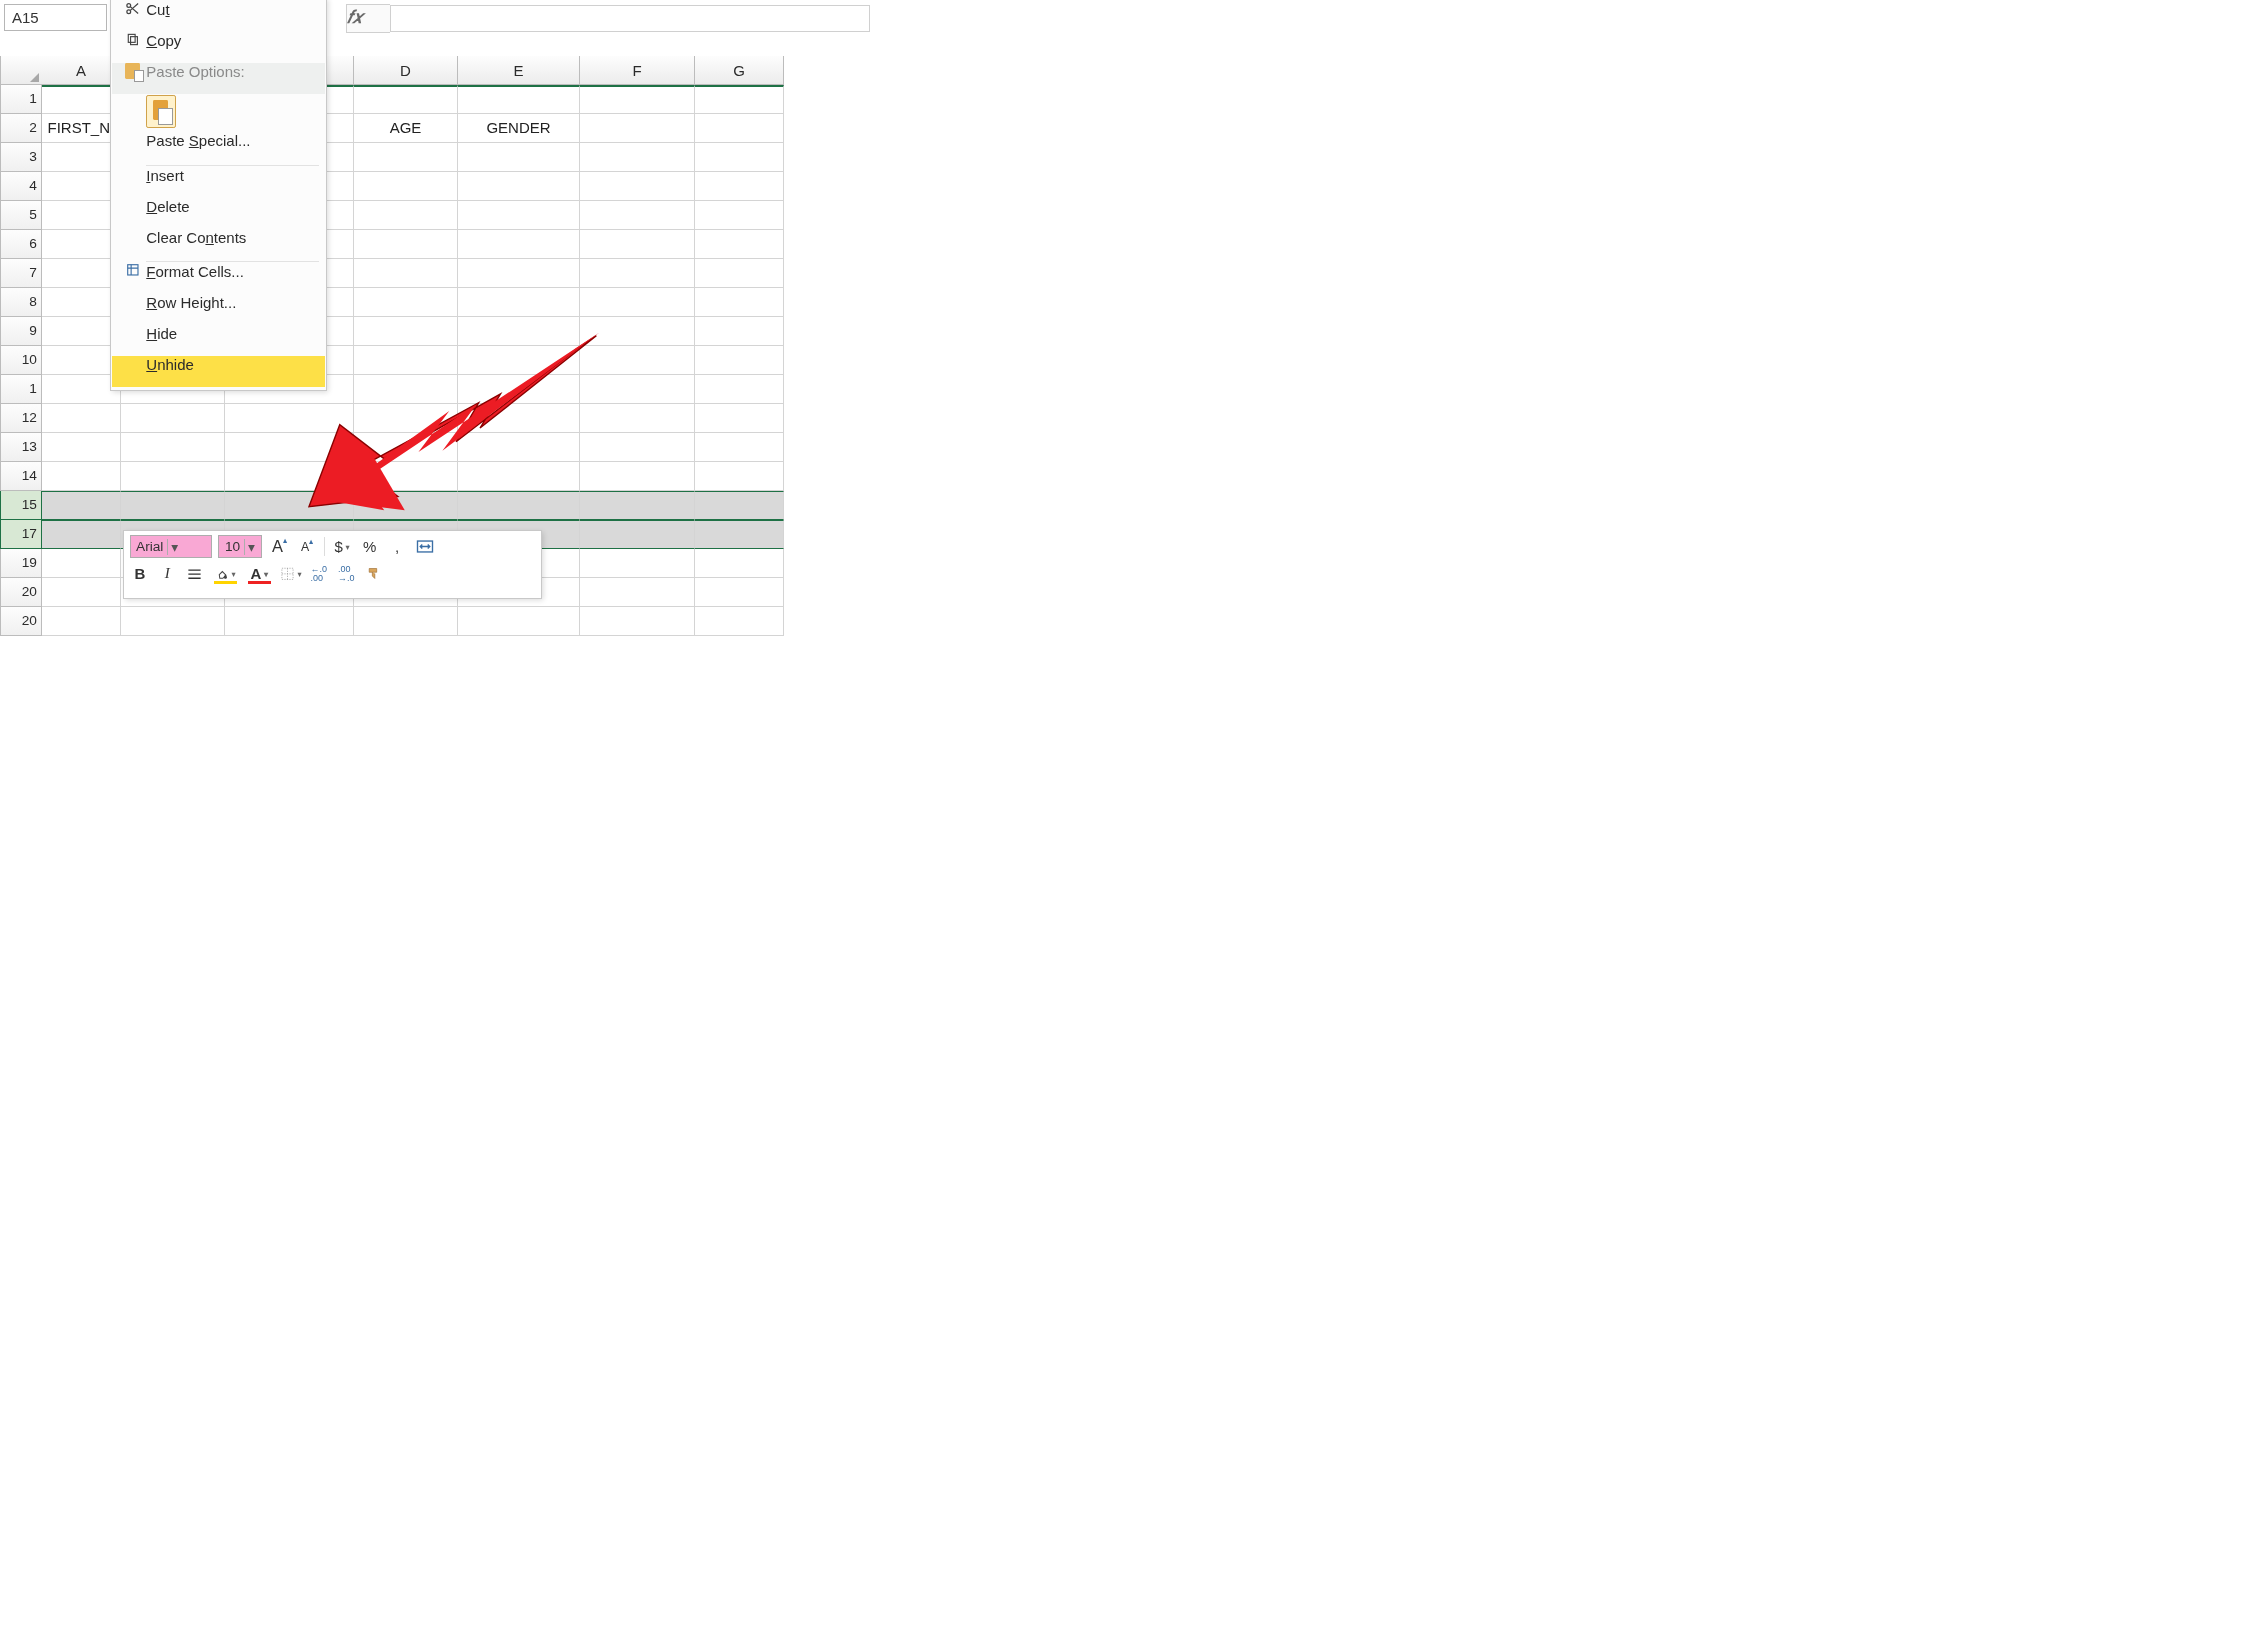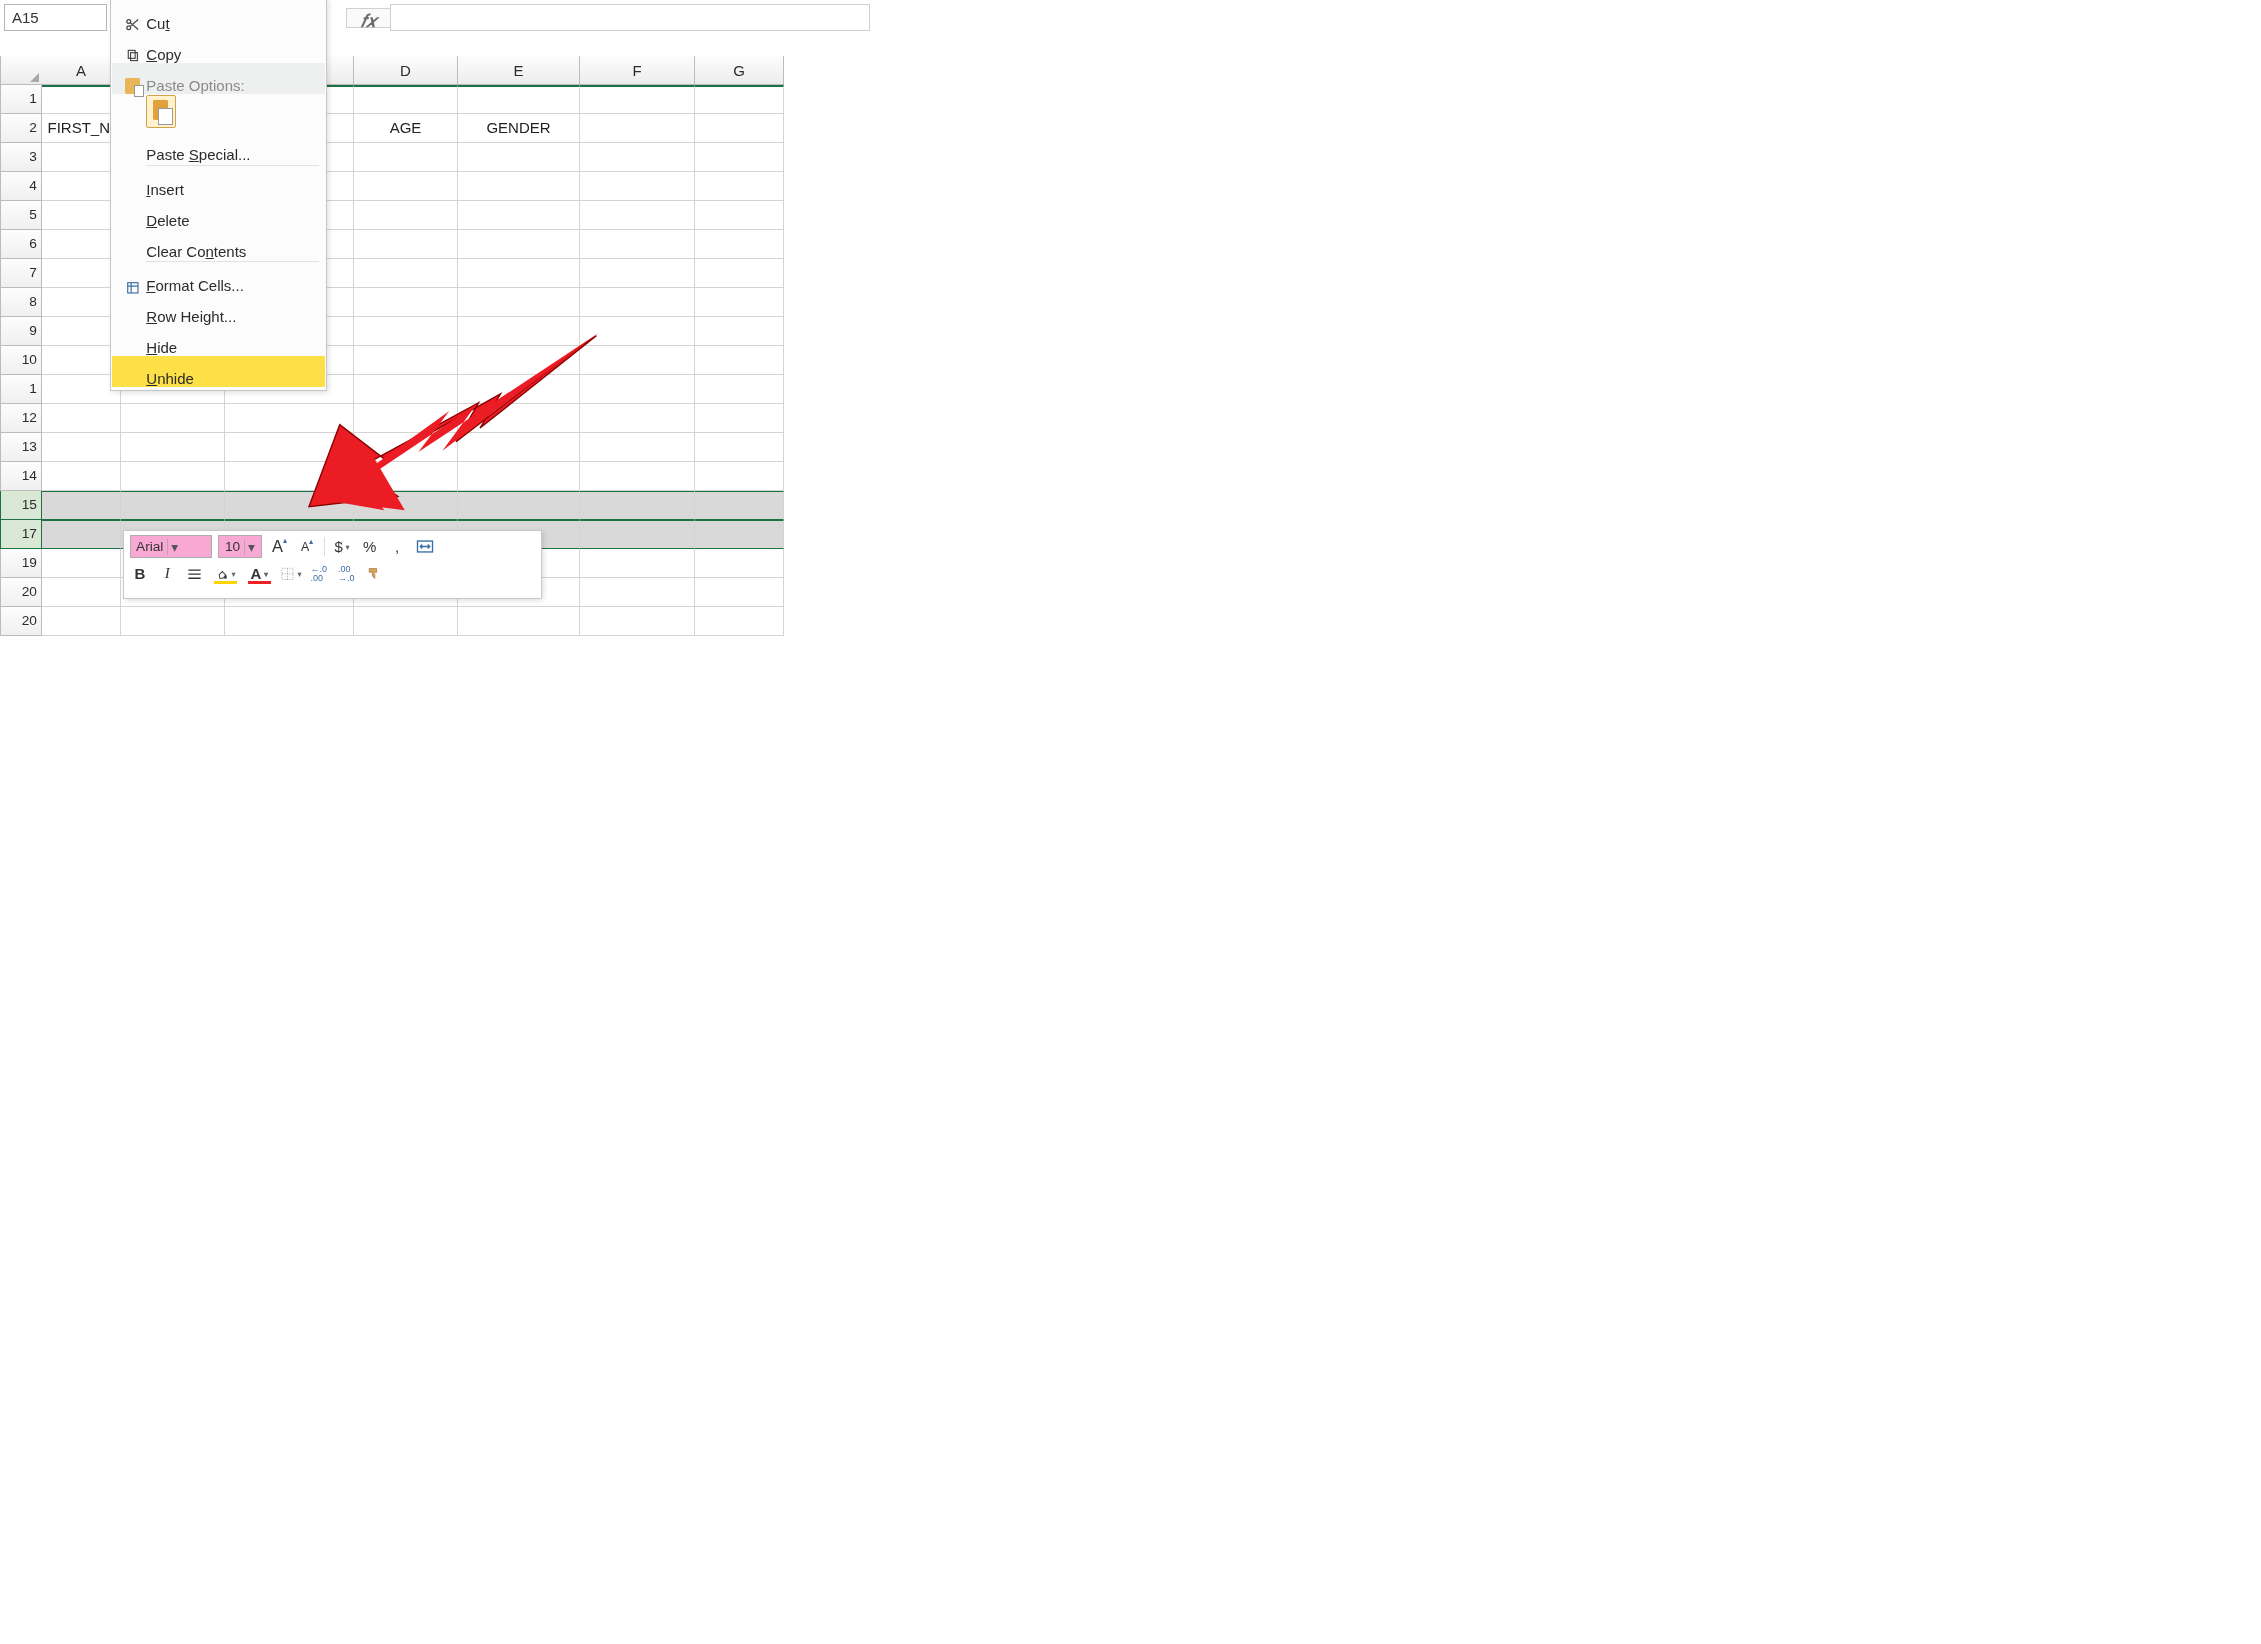--- a/index.html
+++ b/index.html
@@ -5,21 +5,21 @@
 html,body{margin:0;padding:0;font-family:"Segoe UI",Calibri,Arial,sans-serif;background:#fff;color:#222;-webkit-font-smoothing:antialiased}
 *{box-sizing:border-box}
 
 
 .canvas{position:relative;width:877px;height:658px;transform-origin:top left}
 
 
 .namebar{position:absolute;left:4.1px;top:4.1px;display:flex;align-items:center}
 .namebox{width:103px;height:27px;border:0.7px solid #b6b6b6;background:#fff;font:400 15px/26px Arial;padding-left:6.9px;color:#333}
 .fxwrap{position:absolute;left:346px;top:4.1px;display:flex;align-items:center}
-.fx{width:44px;height:20px;border:0.7px solid #d0d0d0;border-right:none;background:#fafafa;text-align:center;font:italic 700 18px/25px "Cambria Math","Times New Roman",serif;color:#6a6a6a}
+.fx{width:44px;height:29px;border:0.7px solid #d0d0d0;border-right:none;background:#fafafa;font:italic 700 18px/25px "Cambria Math","Times New Roman",serif;color:#6a6a6a}
 .fxinput{width:480px;height:27px;border:0.7px solid #d0d0d0;background:#fff}
 
 
 .colhdrs{position:absolute;left:0;top:56px;height:29px;display:flex}
 .corner{width:42px;height:29px;background:linear-gradient(#fdfdfd,#ececec);border:0.7px solid #bcbcbc;border-right:none;border-top:none;position:relative}
 .corner::after{content:"";position:absolute;right:2.7px;bottom:2.1px;border-left:9.6px solid transparent;border-bottom:9.6px solid #a8a8a8}
 .colhdr{height:29px;background:linear-gradient(#fdfdfd,#ececec);border:0.7px solid #bcbcbc;border-left:none;border-top:none;text-align:center;font:400 15px/29px Arial;color:#2b2b2b}
 
 
 .rowhdrs{position:absolute;left:0;top:85px}
@@ -30,21 +30,21 @@
 .cells{position:absolute;left:42px;top:85px}
 .row{display:flex}
 .cell{height:29px;border-right:0.7px solid #d4d4d4;border-bottom:0.7px solid #d4d4d4;font:400 15px/27px Arial;padding:0 5.5px;white-space:nowrap;overflow:hidden}
 .cells .row:first-child .cell{border-top:2.1px solid #1e7145}  
 .row.sel .cell{background:#d9d9d9;border-bottom-color:#1e7145;border-top:0.7px solid #1e7145}
 
 .row.afterhidden .cell{border-top:1.4px solid #1e7145}
 
 
 .ctxmenu{position:absolute;left:110px;top:-2.7px;width:217px;background:#fcfcfc;border:0.7px solid #c8c8c8;box-shadow:2.1px 2.1px 5.5px rgba(0,0,0,.15);padding:2.7px 1.4px}
-.mi{display:flex;align-items:flex-end;height:31px;font:400 15px Arial;color:#2b2b2b;padding-left:6.9px}
+.mi{display:flex;align-items:flex-start;height:31px;font:400 15px Arial;color:#2b2b2b;padding-left:6.9px}
 .mi .ico{width:27px;display:flex;justify-content:center;color:#555}
 .mi.disabled{color:#8a8a8a}
 .mi.hover{background:#fde047}
 .mi.ghover{background:#eef0ef}
 .mi u{text-decoration:underline}
 .msep{height:0.7px;background:#e2e2e2;margin:1.4px 5.5px 1.4px 34px}
 .paste-big{width:30px;height:33px;margin:1.4px 0 4.1px 34px;background:#fff2cc;border:0.7px solid #d0a24a;border-radius:2.1px;position:relative}
 .paste-big::before{content:"";position:absolute;left:5.5px;top:3.4px;width:15px;height:20.6px;background:#e3a13a;border-radius:1.4px}
 .paste-big::after{content:"";position:absolute;right:2.7px;bottom:2.1px;width:12.3px;height:15px;background:#fff;border:0.7px solid #999}
 

